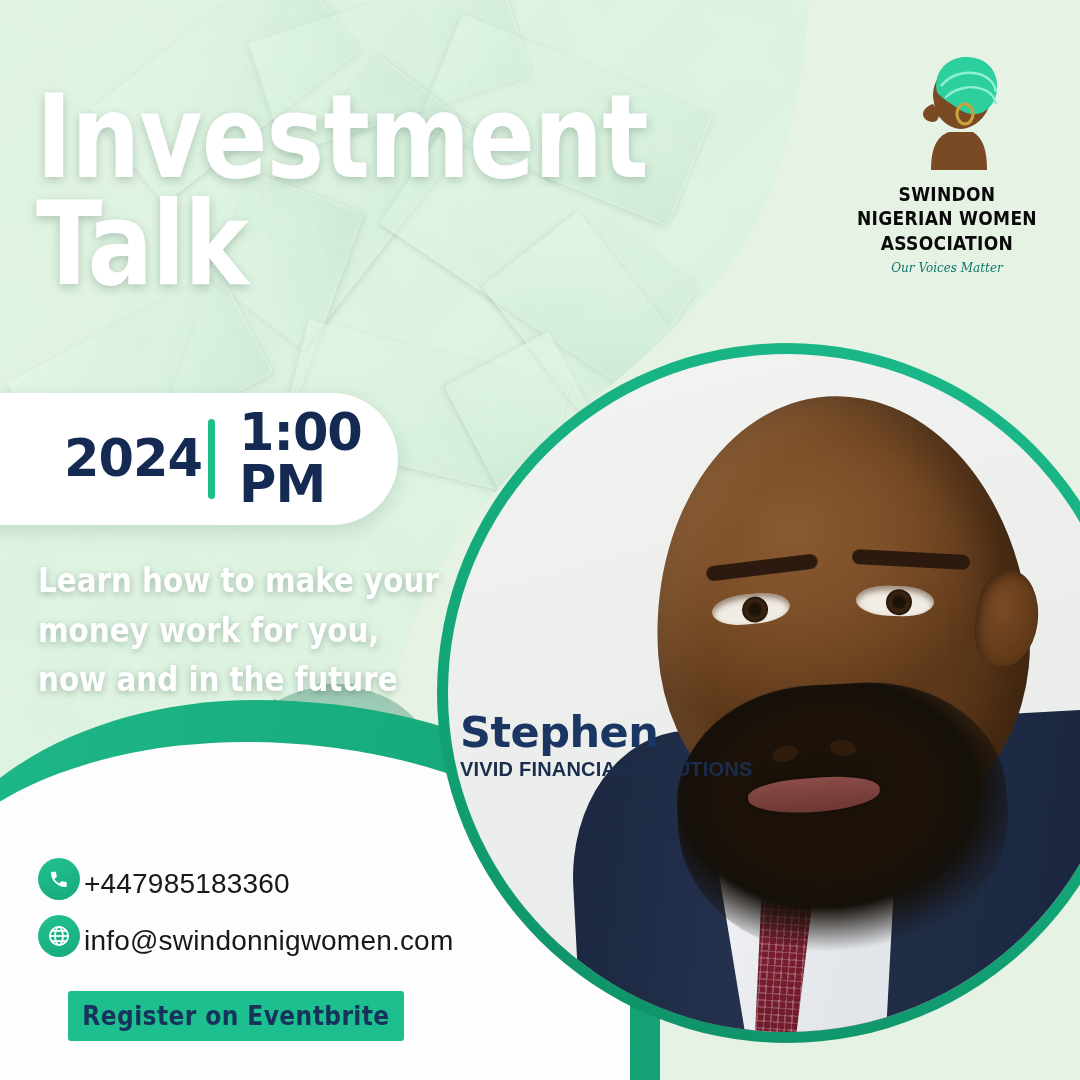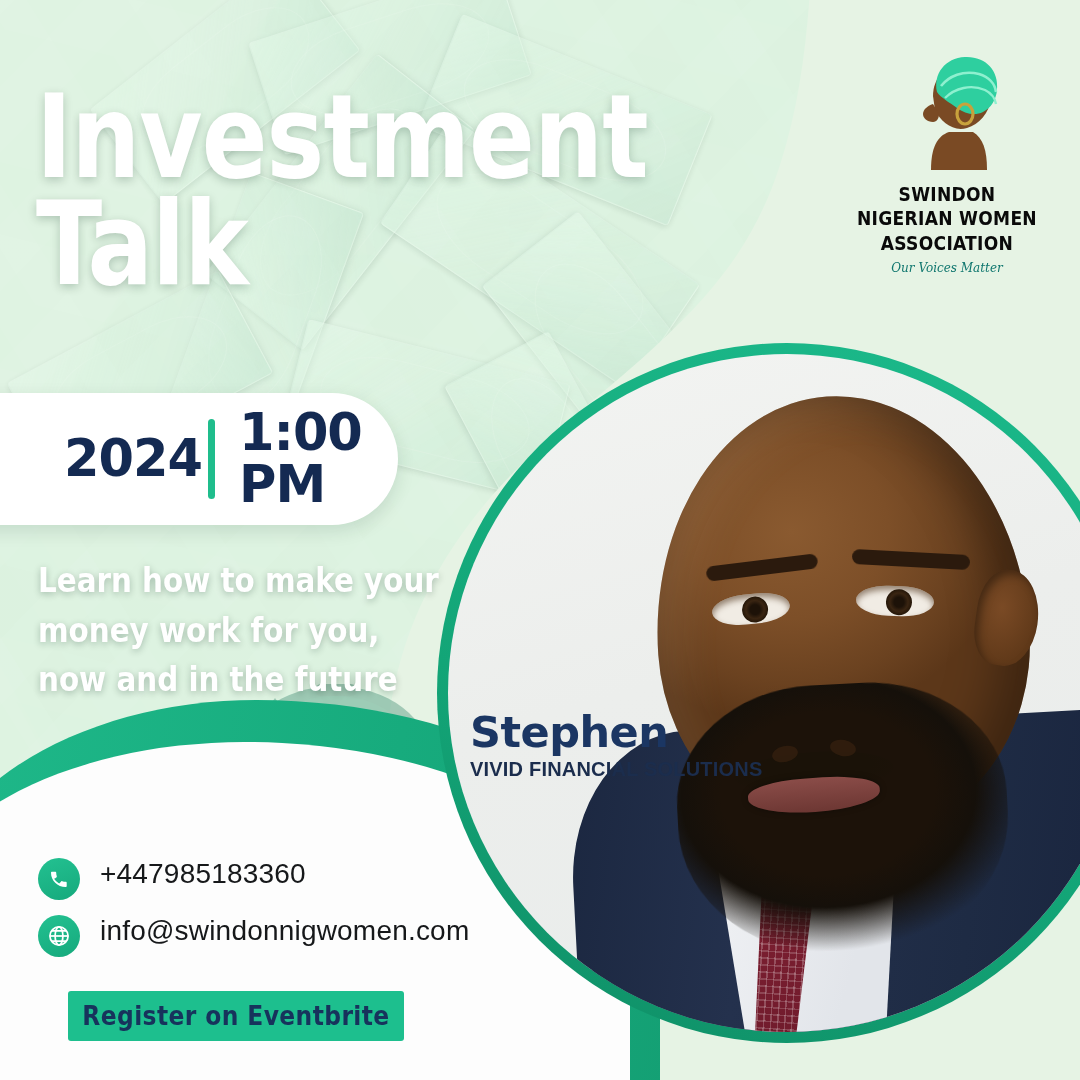--- a/index.html
+++ b/index.html
@@ -201,36 +201,36 @@
   
   .tagline{
     position:absolute;left:38px;top:556px;width:420px;
     color:#fff;font-weight:700;font-size:34px;line-height:1.46;
     font-family:"DejaVu Sans Condensed","Liberation Sans Narrow","Liberation Sans",sans-serif;
     transform:scaleX(.96);transform-origin:left top;
     text-shadow:0 2px 8px rgba(0,40,25,.28);
   }
 
   
-  .speaker{position:absolute;left:470px;top:712px;width:400px;}
+  .speaker{position:absolute;left:460px;top:712px;width:400px;}
   .sp-name{
     color:#1b3663;font-weight:700;font-size:43px;line-height:.96;letter-spacing:-.5px;
     font-family:"DejaVu Sans","Liberation Sans",sans-serif;
   }
   .sp-role{
     margin-top:16px;color:#2b3c52;font-size:21px;letter-spacing:.6px;font-weight:400;
     font-family:"Liberation Sans",sans-serif;
   }
   .sp-company{
     margin-top:5px;color:#1b2d4d;font-size:20px;font-weight:700;letter-spacing:.2px;
     font-family:"Liberation Sans",sans-serif;
   }
 
   
-  .contact{position:absolute;display:flex;align-items:flex-start;gap:20px;}
+  .contact{position:absolute;display:flex;align-items:flex-end;gap:4px;}
   .contact.phone{left:38px;top:858px;}
   .contact.mail{left:38px;top:915px;}
   .badge{
     width:42px;height:42px;border-radius:50%;
     background:linear-gradient(160deg,#23c191,#16a97c);
     display:flex;align-items:center;justify-content:center;flex:0 0 42px;
   }
   .ctext{color:#16181a;font-size:28px;font-family:"Liberation Sans",sans-serif;letter-spacing:.2px;}
 
   

